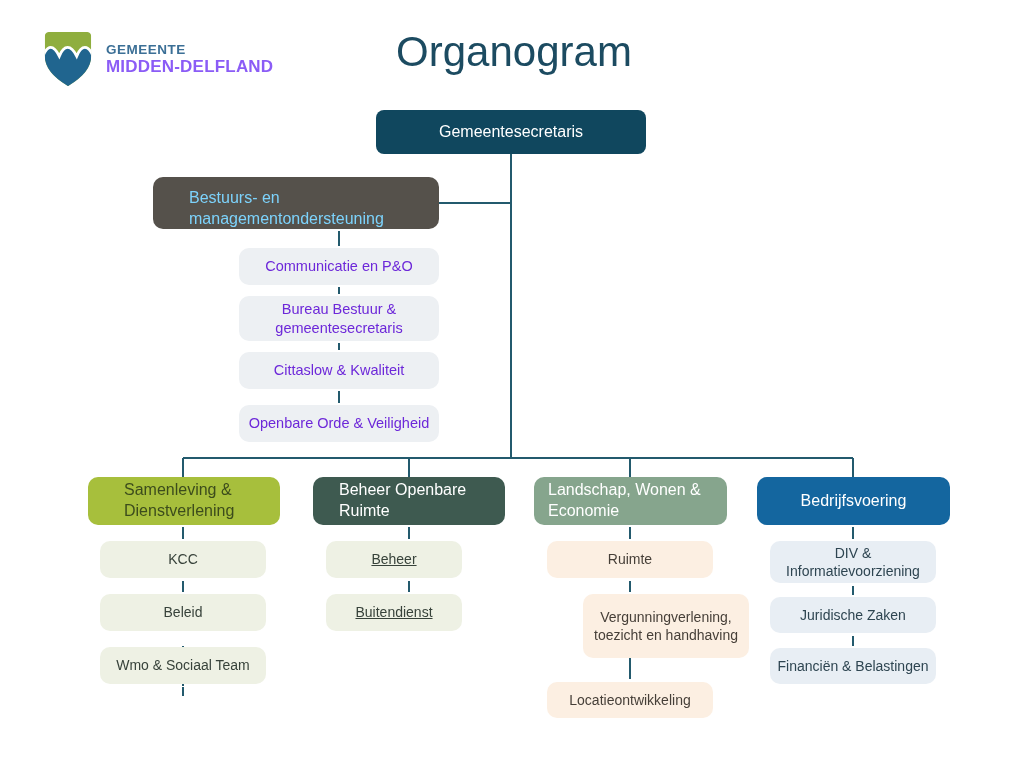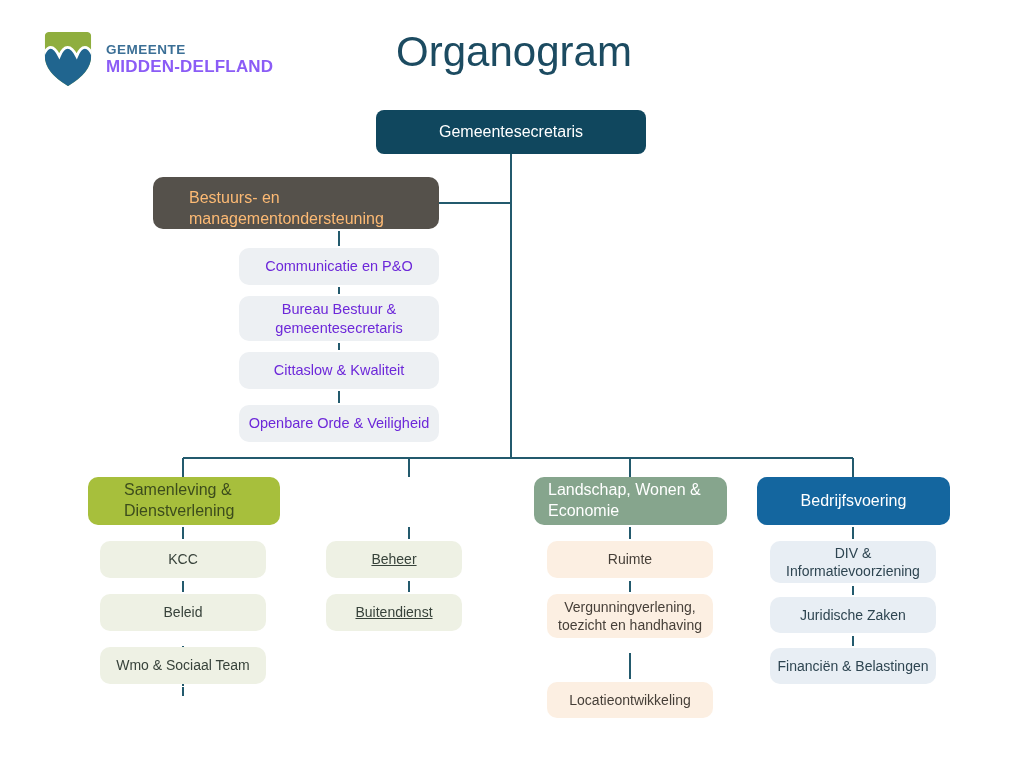--- a/index.html
+++ b/index.html
@@ -19,21 +19,21 @@
   #logo-text{margin-left:10px;}
   #logo-line1{font-size:13.5px;font-weight:600;letter-spacing:0.5px;color:#3b6f96;}
   #logo-line2{font-size:17px;font-weight:700;letter-spacing:0.2px;color:#8b5cf6;}
   #page-title{
     position:absolute;left:331px;top:28px;width:366px;text-align:center;
     font-size:42px;color:#1c4b61;font-weight:400;
   }
 
   
   #root-box{left:376px;top:110px;width:270px;height:44px;background:#10475e;color:#ffffff;font-size:16px;border-radius:8px;}
-  #staff-box{left:153px;top:177px;width:286px;height:52px;background:#55514b;color:#fdba74;font-size:16px;
+  #staff-box{left:153px;top:177px;width:286px;height:52px;background:#55514b;color:#7dd3fc;font-size:16px;
              justify-content:flex-start;text-align:left;padding:12px 14px 0 36px;}
 
   
   .gray-child{left:239px;width:200px;background:#edf0f3;color:#6d28d9;font-size:14.5px;padding:0 8px;}
   #gc0{top:248px;height:37px;}
   #gc1{top:296px;height:45px;padding:0 24px;}
   #gc2{top:352px;height:37px;}
   #gc3{top:405px;height:37px;}
 
   
@@ -44,21 +44,21 @@
   #h3{left:757px;width:193px;background:#14669f;color:#ffffff;}
 
   
   .c0{left:100px;width:166px;background:#eef1e4;color:#37423a;font-size:14px;padding:0 4px;}
   .c1{left:326px;width:136px;background:#eef1e4;color:#37423a;font-size:14px;padding:16px 4px;text-decoration:underline;}
   .c2{left:547px;width:166px;background:#fcefe2;color:#463f38;font-size:14px;padding:0 4px;}
   .c3{left:770px;width:166px;background:#e8eef4;color:#2e4551;font-size:14px;padding:0 4px;}
 
   #c0a{top:541px;height:37px;} #c0b{top:594px;height:37px;} #c0c{top:647px;height:37px;} #c0d{top:698px;height:37px;}
   #c1a{top:541px;height:37px;} #c1b{top:594px;height:37px;}
-  #c2a{top:541px;height:37px;} #c2b{top:594px;height:44px;} #c2c{top:682px;height:36px;}
+  #c2a{top:541px;height:37px;} #c2b{top:594px;height:64px;margin-left:36px;} #c2c{top:682px;height:36px;}
   #c3a{top:541px;height:42px;} #c3b{top:597px;height:36px;} #c3c{top:648px;height:36px;}
 </style>
 </head>
 <body>
 
 <div id="canvas">
 
   <svg id="connectors" viewBox="0 0 1024 768">
     <path fill="none" stroke="#235a6d" stroke-width="2" d="
       M511 154 V458
@@ -95,20 +95,21 @@
 
   <div class="box" id="root-box">Gemeentesecretaris</div>
 
   <div class="box" id="staff-box">Bestuurs- en managementondersteuning</div>
   <div class="box gray-child" id="gc0">Communicatie en P&amp;O</div>
   <div class="box gray-child" id="gc1">Bureau Bestuur &amp; gemeentesecretaris</div>
   <div class="box gray-child" id="gc2">Cittaslow &amp; Kwaliteit</div>
   <div class="box gray-child" id="gc3">Openbare Orde &amp; Veiligheid</div>
 
   <div class="box dept" id="h0">Samenleving &amp; Dienstverlening</div>
+  <div class="box dept" id="h1">Beheer Openbare Ruimte</div>
   <div class="box dept" id="h2">Landschap, Wonen &amp; Economie</div>
   <div class="box dept" id="h3">Bedrijfsvoering</div>
 
   <div class="box c0" id="c0a">KCC</div>
   <div class="box c0" id="c0b">Beleid</div>
   <div class="box c0" id="c0c">Wmo &amp; Sociaal Team</div>
 
   <div class="box c1" id="c1a">Beheer</div>
   <div class="box c1" id="c1b">Buitendienst</div>
 

